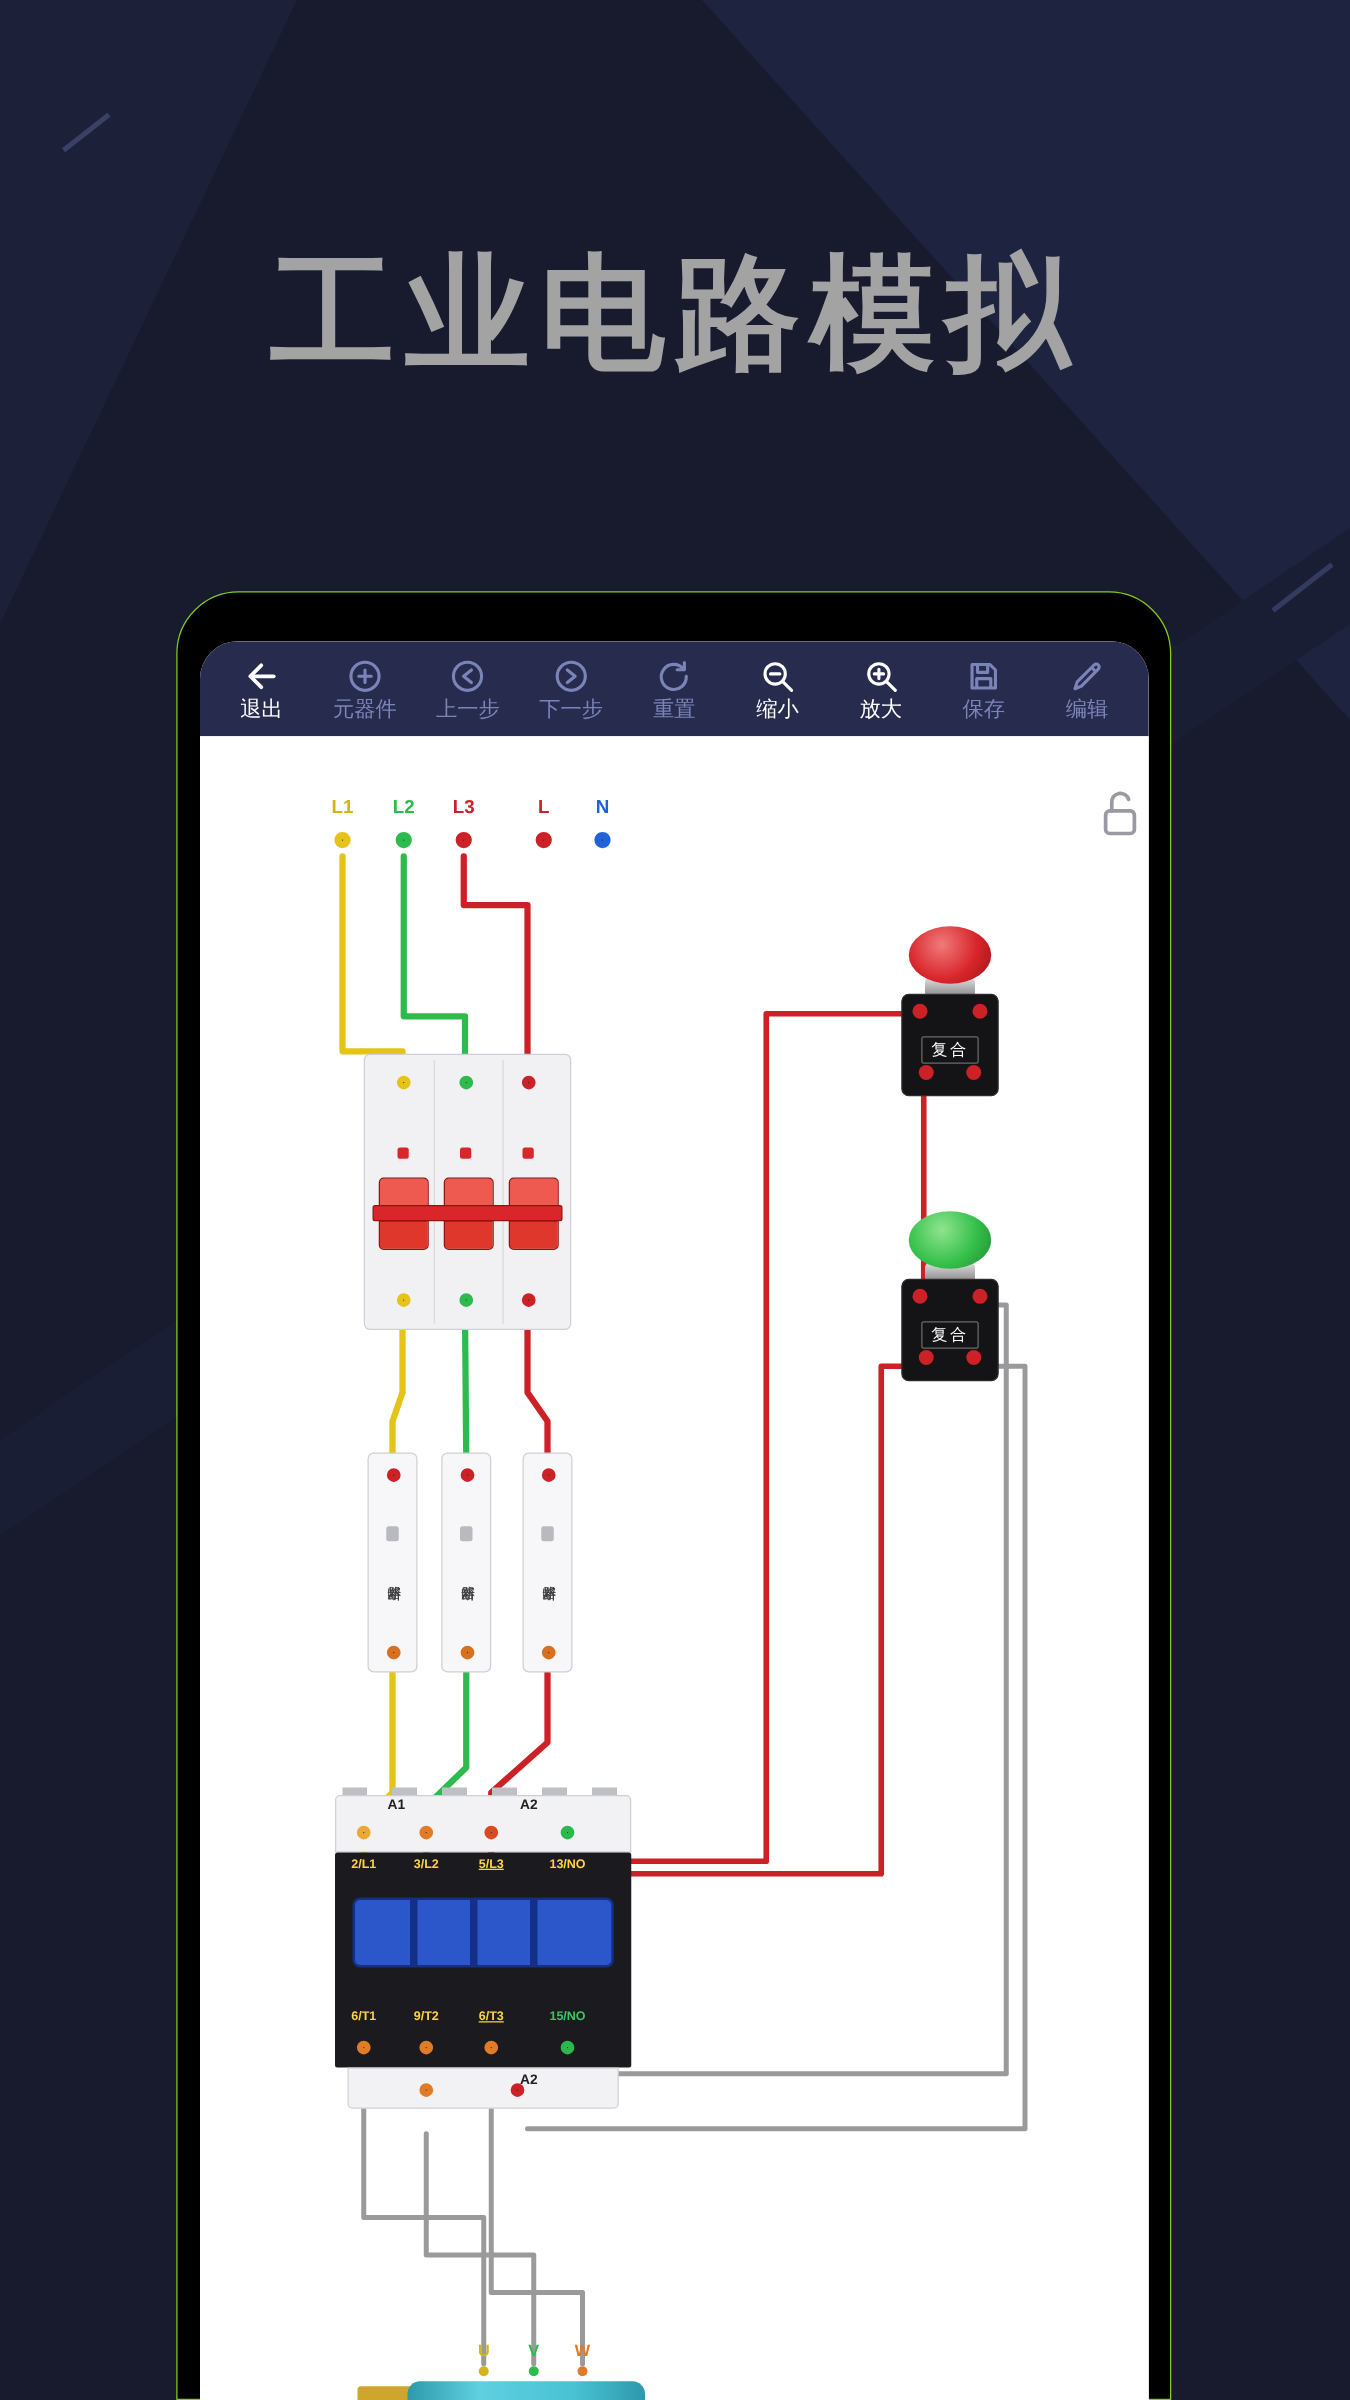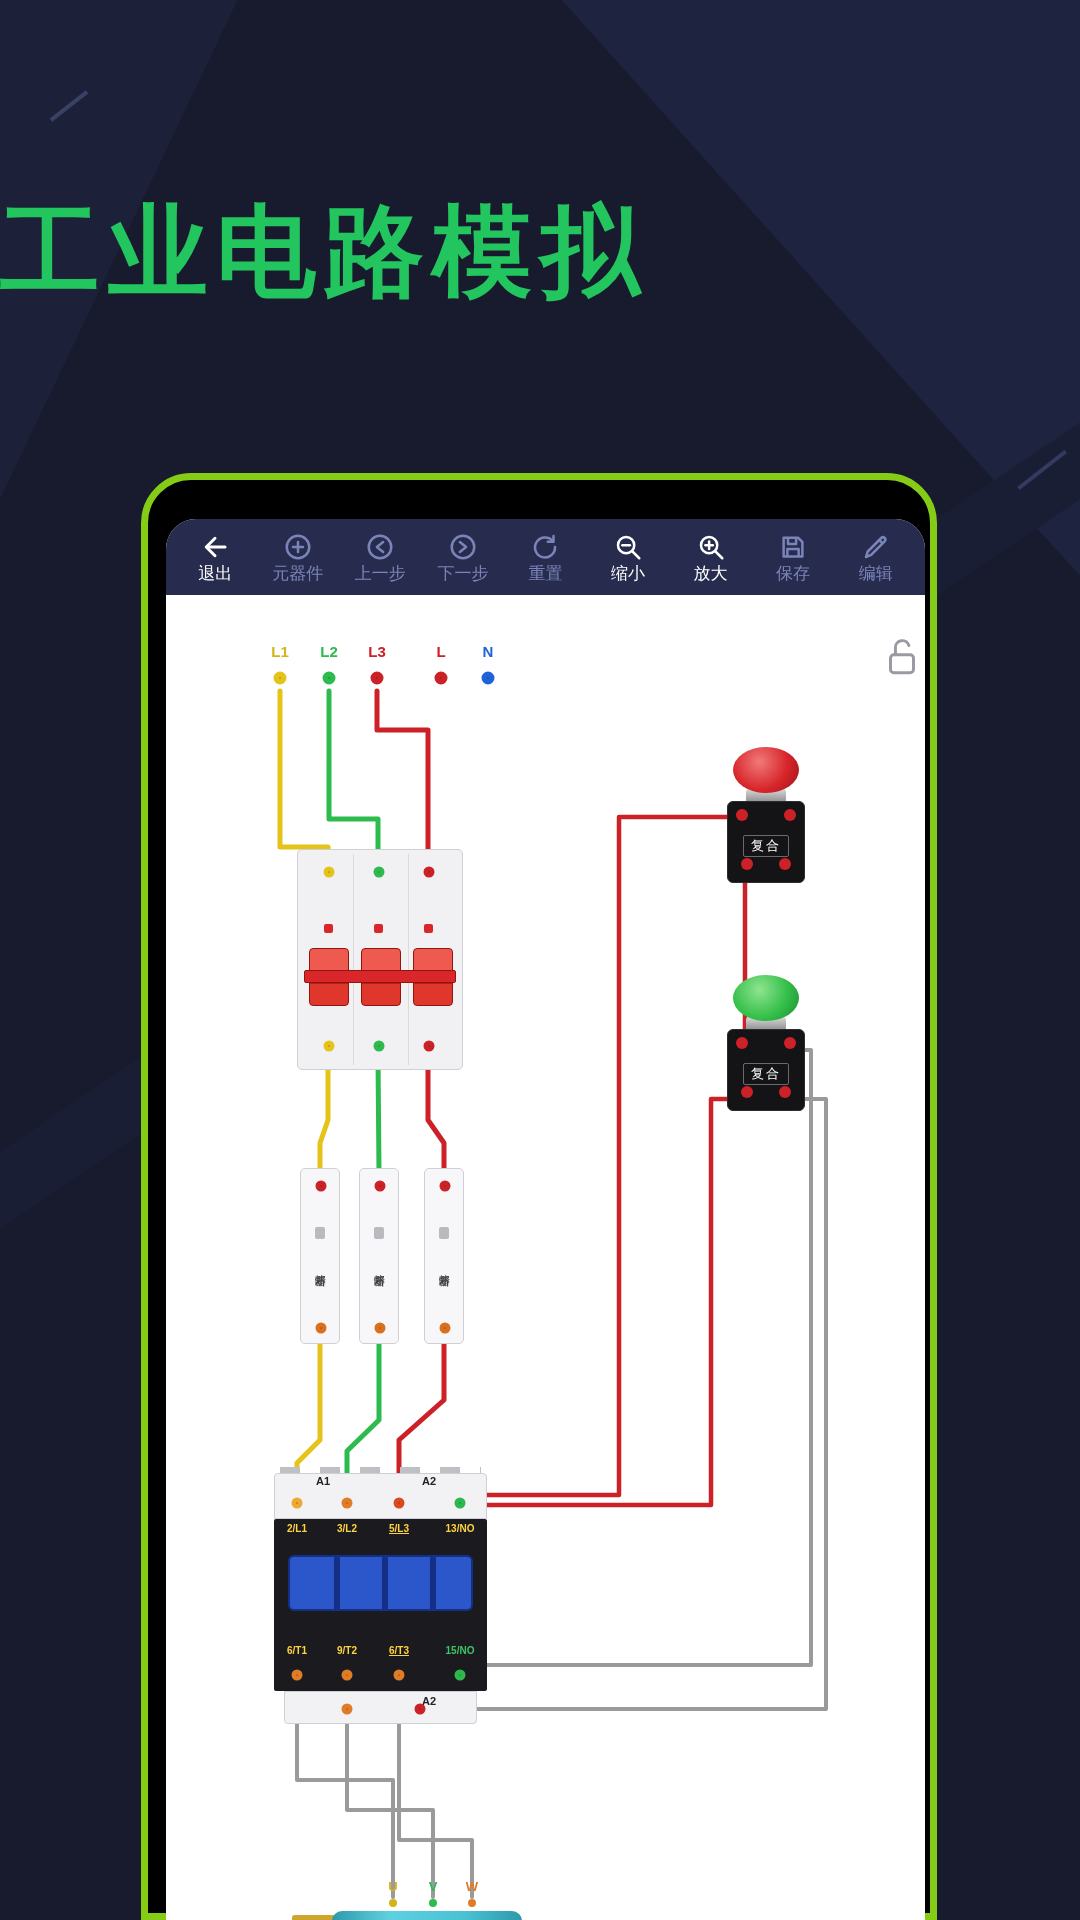--- a/index.html
+++ b/index.html
@@ -7,26 +7,26 @@
   .page{position:relative;width:1080px;height:1920px;background:#181b2e;overflow:hidden;}
 
   
   .bg-shape{position:absolute;inset:0;}
   .bg-1{clip-path:polygon(52% 0,100% 0,100% 30%);background:#1e2340;}
   .bg-2{clip-path:polygon(0 0,22% 0,0 26%);background:#1c2039;}
   .bg-3{clip-path:polygon(0 60%,100% 22%,100% 26%,0 64%);background:#1a1e35;}
   .bg-line1{position:absolute;left:46px;top:104px;width:46px;height:4px;background:#3a4166;transform:rotate(-38deg);}
   .bg-line2{position:absolute;right:8px;top:468px;width:60px;height:4px;background:#343b60;transform:rotate(-38deg);}
 
-  .title{position:absolute;top:196px;left:0;width:100%;margin:0;text-align:left;
-    font-size:100px;font-weight:800;letter-spacing:8px;color:#22c55e;line-height:1.1;}
+  .title{position:absolute;top:196px;left:0;width:100%;margin:0;text-align:center;
+    font-size:100px;font-weight:800;letter-spacing:8px;color:#a3a3a3;line-height:1.1;}
 
   
   .phone{position:absolute;left:141px;top:473px;width:796px;height:1447px;background:#000;
-    border-radius:50px 50px 0 0;border:7px solid #84cc16;}
+    border-radius:50px 50px 0 0;border:1px solid #84cc16;}
   .screen{position:absolute;left:18px;top:39px;width:759px;height:1408px;background:#fff;
     border-radius:30px 30px 0 0;overflow:hidden;display:flex;flex-direction:column;}
 
   
   .toolbar{height:76px;background:#272c4e;display:flex;align-items:center;justify-content:space-around;padding:0 8px;flex:0 0 auto;}
   .tb-item{display:flex;flex-direction:column;align-items:center;gap:3px;color:#7b84b8;cursor:pointer;min-width:64px;}
   .tb-item.active{color:#ffffff;}
   .tb-icon{width:30px;height:30px;display:block;}
   .tb-icon svg{width:30px;height:30px;display:block;}
   .tb-label{font-size:17px;line-height:1;}
@@ -53,21 +53,21 @@
     background:linear-gradient(#ef5a50 0 45%,#b51f16 45% 62%,#e0372c 62% 100%);border:1px solid #8f150e;}
   .bk-bar{position:absolute;top:120px;left:6px;right:6px;height:13px;background:#d8262b;border:1px solid #8f150e;border-radius:2px;}
 
   
   .fuse{width:40px;height:176px;background:#f7f7f9;border:1px solid #cfcfd6;border-radius:5px;}
   .fuse-slot{position:absolute;left:50%;top:58px;transform:translateX(-50%);width:10px;height:12px;background:#b9b9c0;border-radius:2px;}
   .fuse-label{position:absolute;left:50%;top:96px;transform:translate(-50%,0);writing-mode:vertical-rl;
     font-size:11px;color:#3c3c40;letter-spacing:1px;}
 
   
-  .contactor{left:108px;top:872px;width:213px;height:257px;}
+  .contactor{left:108px;top:841px;width:237px;height:257px;}
   .ct-tabs{position:absolute;left:6px;right:6px;top:0;height:9px;
     background:repeating-linear-gradient(90deg,#bfbfc6 0 20px,transparent 20px 40px);}
   .ct-top{position:absolute;left:0;right:0;top:6px;height:46px;background:#f2f2f5;border:1px solid #cfcfd6;border-radius:4px 4px 0 0;}
   .ct-body{position:absolute;left:0;right:0;top:52px;height:172px;background:#1b1b1f;border-radius:2px;}
   .ct-coil{position:absolute;left:14px;right:14px;top:36px;height:56px;background:#2b57cb;border-radius:6px;
     border:2px solid #142f86;}
   .ct-coil i{position:absolute;top:0;bottom:0;width:6px;background:#142f86;}
   .ct-lbl{position:absolute;transform:translateX(-50%);font-size:10px;font-weight:bold;color:#ffd23f;white-space:nowrap;}
   .ct-lbl.green{color:#3ec463;}
   .ct-coil-lbl{position:absolute;transform:translateX(-50%);font-size:11px;font-weight:bold;color:#222;}

